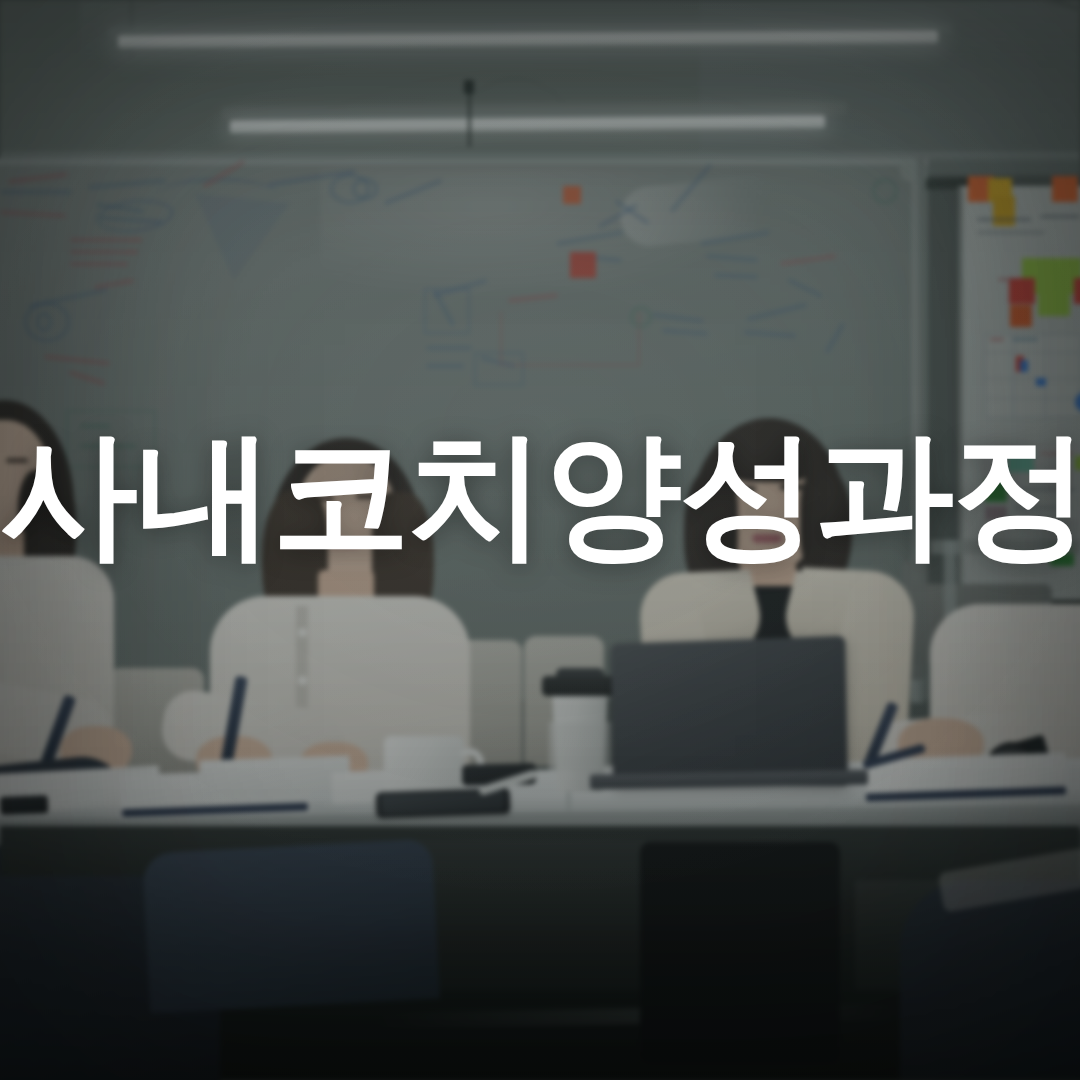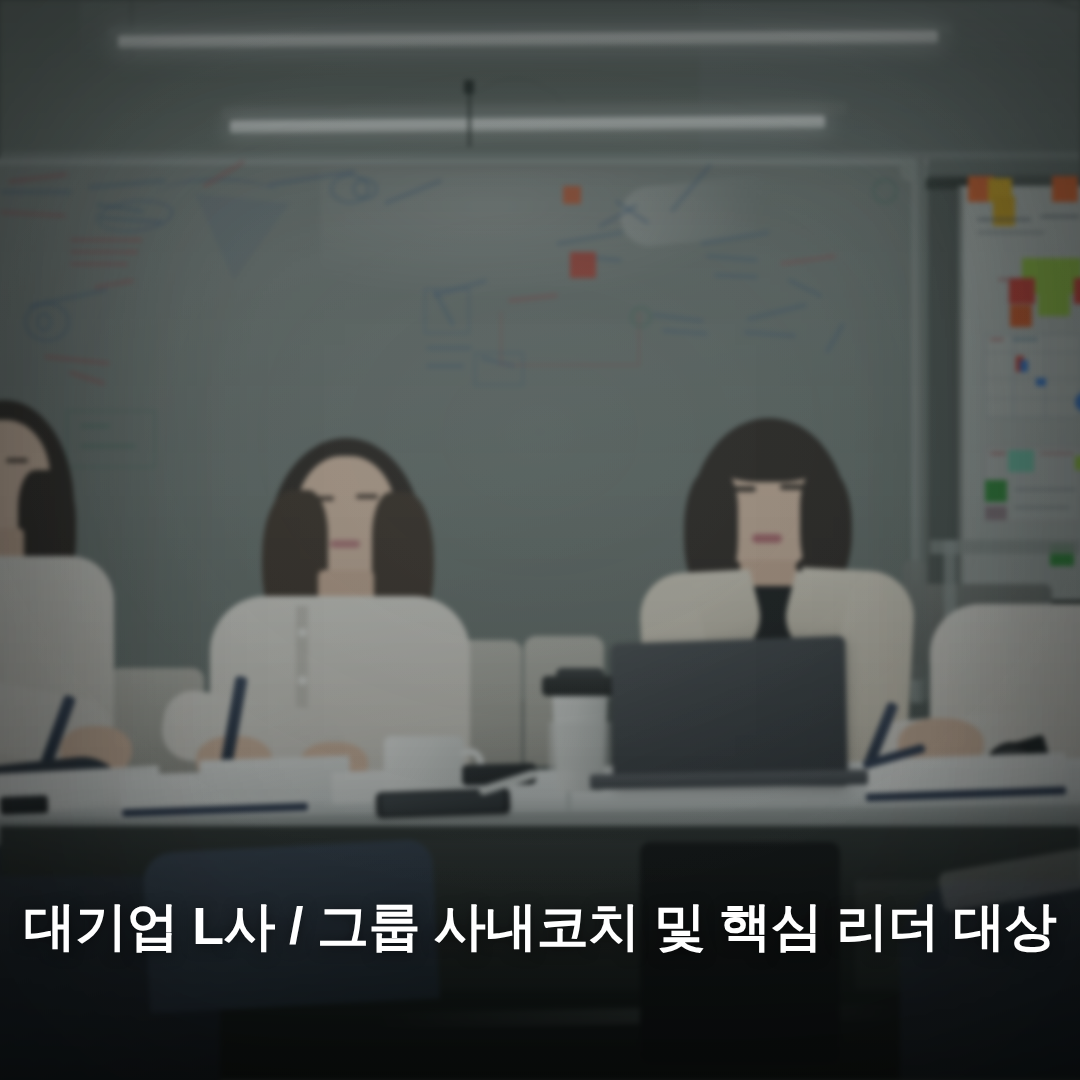--- a/index.html
+++ b/index.html
@@ -650,17 +650,17 @@
 
     </div>
 
     <div class="tint"></div>
     <div class="tint2"></div>
     <div class="vignette"></div>
   </div>
 
   <div class="text-layer">
 
-
-    <div class="footline">대기업 L사 / 그룹 사내코치 및 핵심 리더 대상</div>
+    <h1 class="headline">사내코치양성과정</h1>
+
   </div>
 
 </div>
 
 </body></html>

